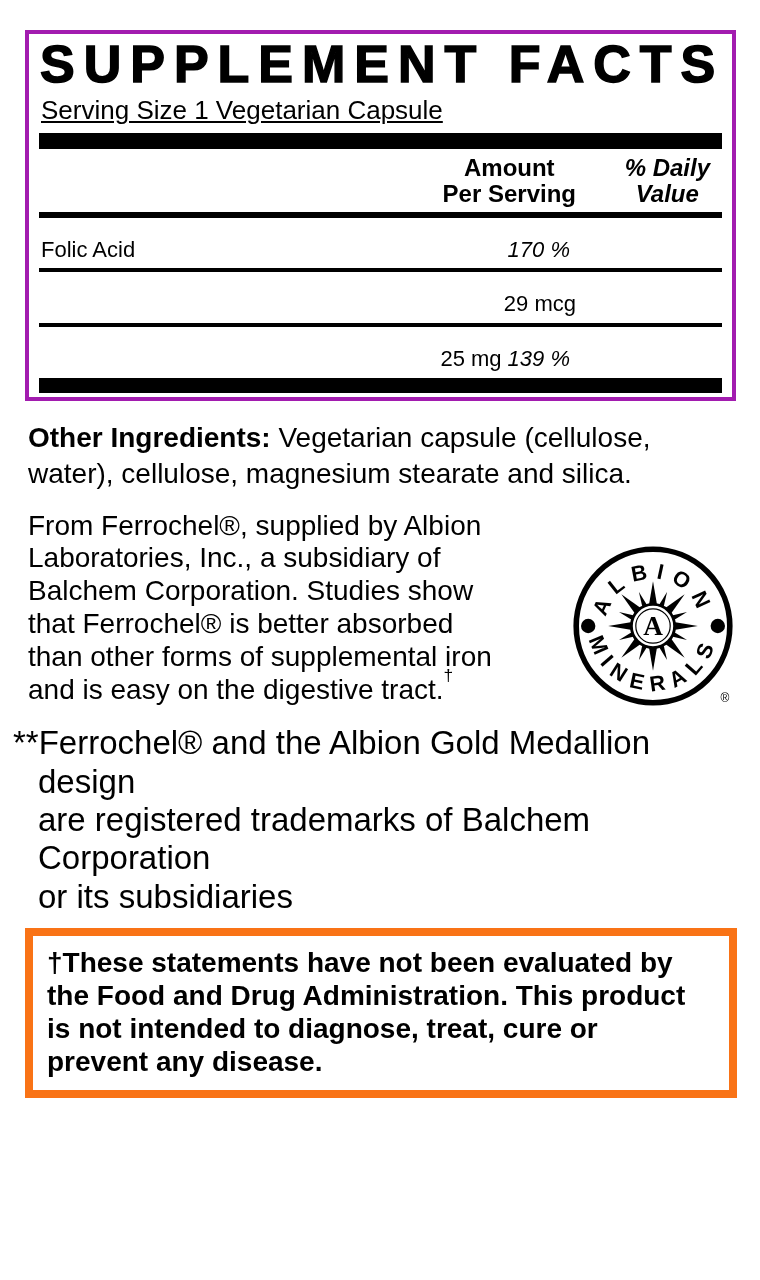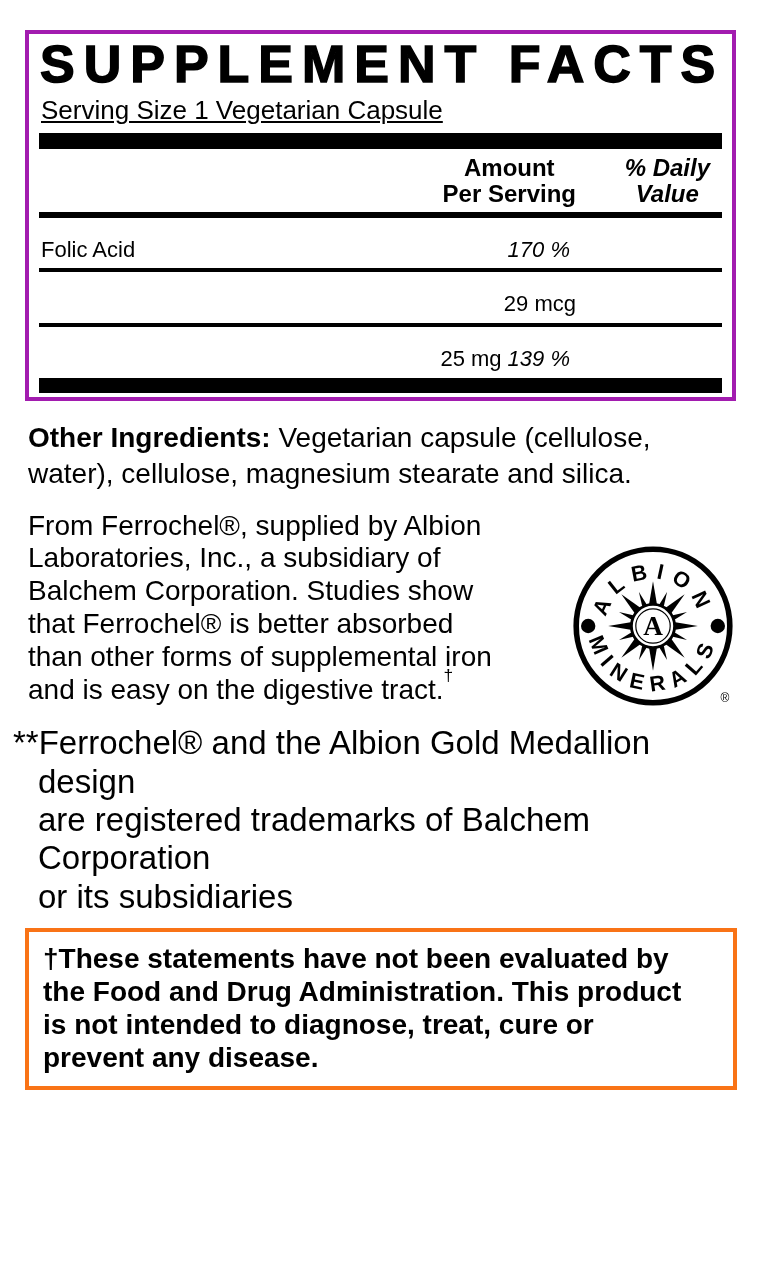--- a/index.html
+++ b/index.html
@@ -97,21 +97,21 @@
     text-indent: -25px;
     font-size: 33px;
     line-height: 1.16;
     white-space: pre-line;
     width: 724px;
   }
 
   .disclaimer-box {
     margin-top: 12px;
     width: 712px;
-    border: 4px solid #f97316;
+    border: 8px solid #f97316;
     padding: 10px 14px 12px 14px;
   }
   .disclaimer-text {
     margin: 0;
     font-weight: bold;
     font-size: 28px;
     line-height: 1.18;
     white-space: pre-line;
   }
 </style>

